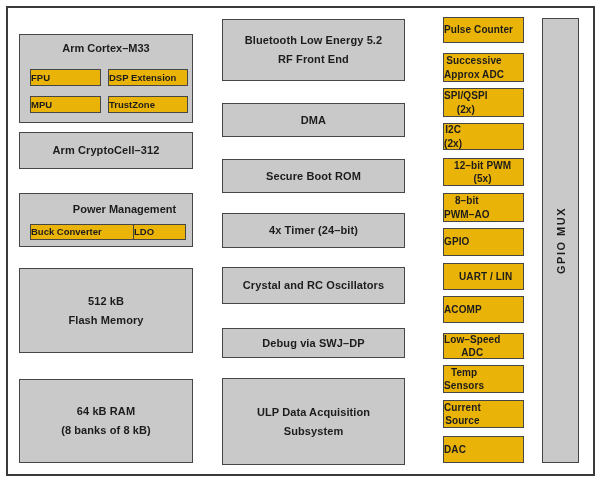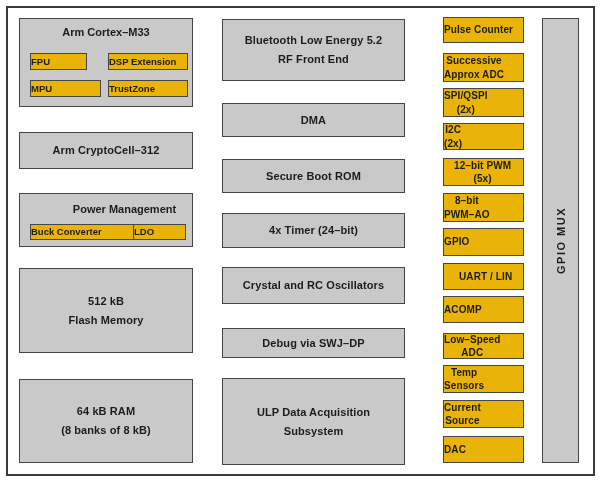--- a/index.html
+++ b/index.html
@@ -56,23 +56,23 @@
   .mcol{left:222px;width:183px;}
   
   .rcol{left:443px;width:81px;}
 </style>
 </head>
 <body>
 
 <div id="canvas">
   <div class="outer-border"></div>
 
-  <div class="block lcol titled" style="top:18px;height:89px;">
+  <div class="block lcol titled" style="top:34px;height:89px;">
     <div class="block-title">Arm Cortex–M33</div>
-    <div class="whitebox" style="left:10px;top:34px;width:57px;height:17px;">
+    <div class="whitebox" style="left:10px;top:34px;width:71px;height:17px;">
       <span class="lbl-sub">FPU</span>
     </div>
     <div class="whitebox" style="left:88px;top:34px;width:80px;height:17px;">
       <span class="lbl-sub">DSP Extension</span>
     </div>
     <div class="whitebox" style="left:10px;top:61px;width:71px;height:17px;">
       <span class="lbl-sub">MPU</span>
     </div>
     <div class="whitebox" style="left:88px;top:61px;width:80px;height:17px;">
       <span class="lbl-sub">TrustZone</span>

